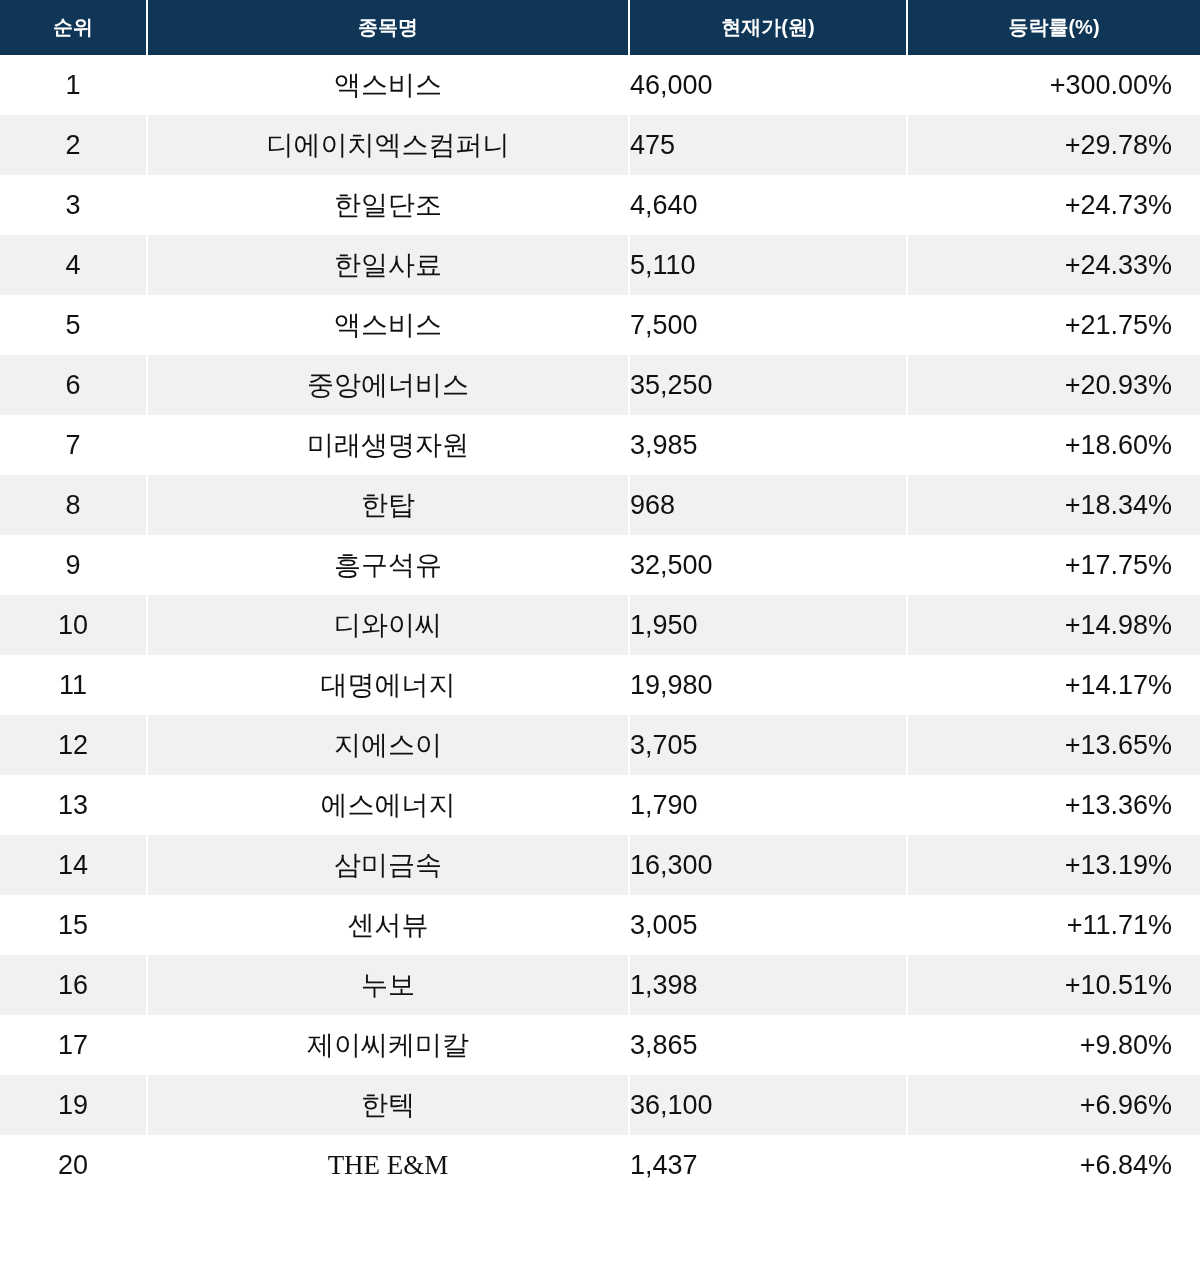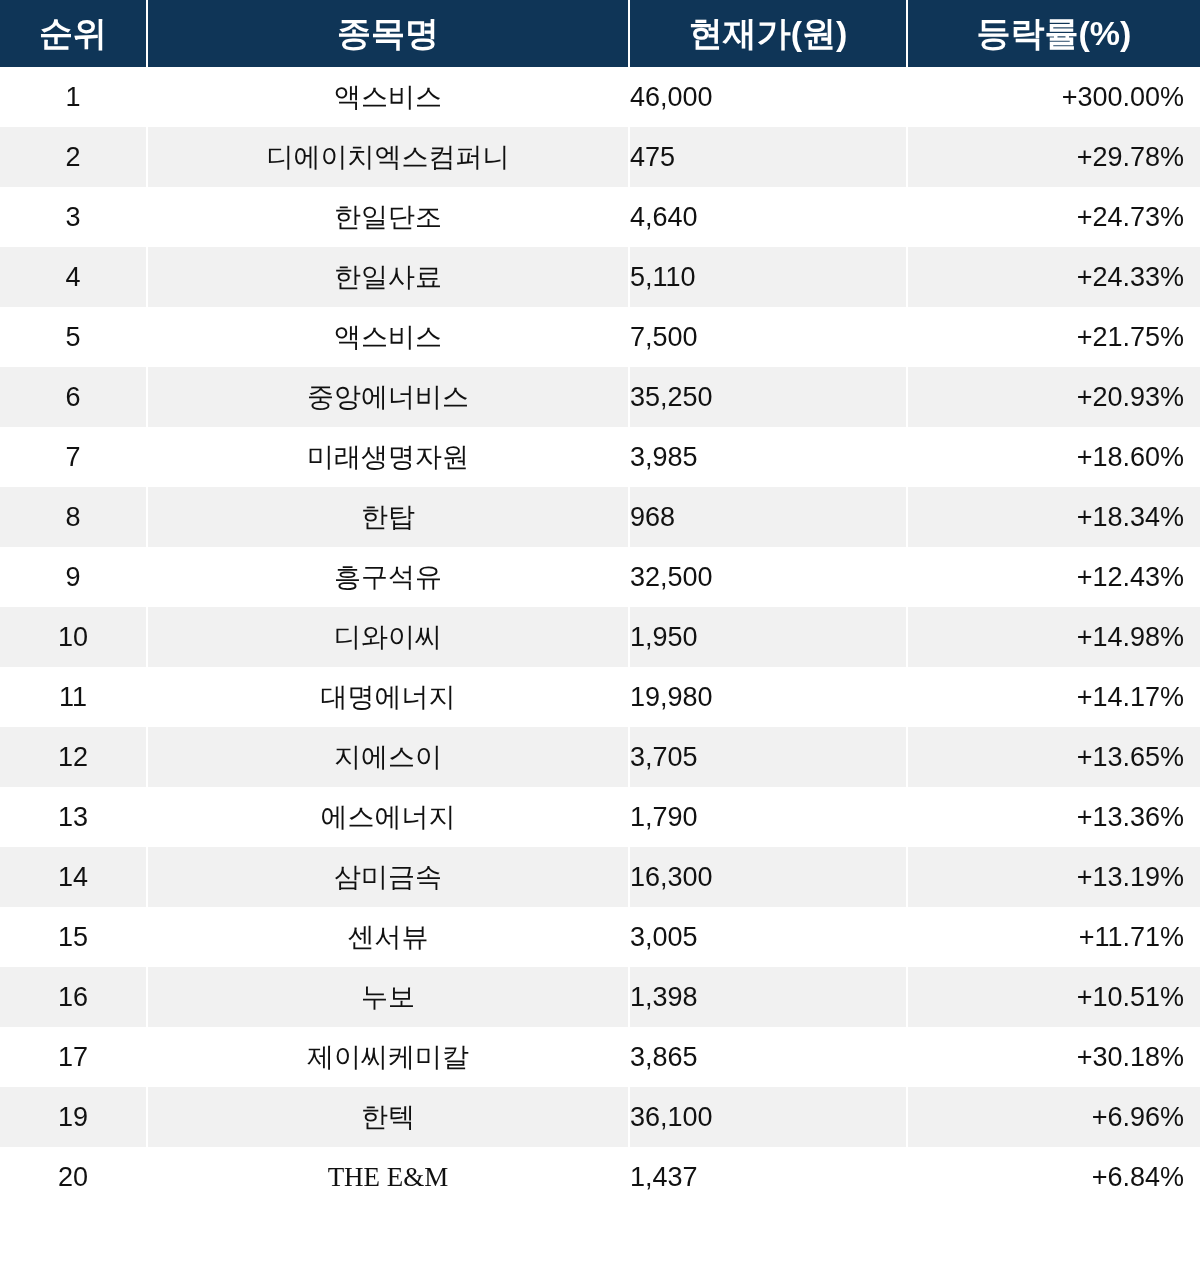--- a/index.html
+++ b/index.html
@@ -12,26 +12,26 @@
   .stock-table {
     width: 1200px;
     border-collapse: separate;
     border-spacing: 0;
     table-layout: fixed;
   }
   .stock-table th {
     height: 51px;
     background: #0f3557;
     color: #ffffff;
-    font-size: 34px;
+    font-size: 20px;
     font-weight: bold;
     text-align: center;
     vertical-align: middle;
     border-right: 2px solid #ffffff;
-    padding: 8px;
+    padding: 2px;
   }
   .stock-table th:last-child {
     border-right: none;
   }
   .stock-table td {
     height: 60px;
     font-size: 27px;
     color: #111111;
     vertical-align: middle;
     border-right: 2px solid #ffffff;
@@ -44,21 +44,21 @@
   }
   .stock-table tbody tr {
     background: #ffffff;
   }
   .stock-table tbody tr:nth-child(even) {
     background: #f1f1f1;
   }
   td.c0 { text-align: center; }
   td.c1 { text-align: center; font-family: Liberation Serif, serif; }
   td.c2 { text-align: left; padding-right: 11px; }
-  td.c3 { text-align: right; padding-right: 16px; }
+  td.c3 { text-align: right; padding-right: 28px; }
 </style>
 </head>
 <body>
 
 <table class="stock-table">
   <colgroup>
     <col style="width:148px">
     <col style="width:482px">
     <col style="width:278px">
     <col style="width:292px">
@@ -117,21 +117,21 @@
       <tr>
         <td class="c0">8</td>
         <td class="c1">한탑</td>
         <td class="c2">968</td>
         <td class="c3">+18.34%</td>
       </tr>
       <tr>
         <td class="c0">9</td>
         <td class="c1">흥구석유</td>
         <td class="c2">32,500</td>
-        <td class="c3">+12.43%</td>
+        <td class="c3">+17.75%</td>
       </tr>
       <tr>
         <td class="c0">10</td>
         <td class="c1">디와이씨</td>
         <td class="c2">1,950</td>
         <td class="c3">+14.98%</td>
       </tr>
       <tr>
         <td class="c0">11</td>
         <td class="c1">대명에너지</td>
@@ -165,21 +165,21 @@
       <tr>
         <td class="c0">16</td>
         <td class="c1">누보</td>
         <td class="c2">1,398</td>
         <td class="c3">+10.51%</td>
       </tr>
       <tr>
         <td class="c0">17</td>
         <td class="c1">제이씨케미칼</td>
         <td class="c2">3,865</td>
-        <td class="c3">+30.18%</td>
+        <td class="c3">+9.80%</td>
       </tr>
       <tr>
         <td class="c0">19</td>
         <td class="c1">한텍</td>
         <td class="c2">36,100</td>
         <td class="c3">+6.96%</td>
       </tr>
       <tr>
         <td class="c0">20</td>
         <td class="c1">THE E&amp;M</td>

